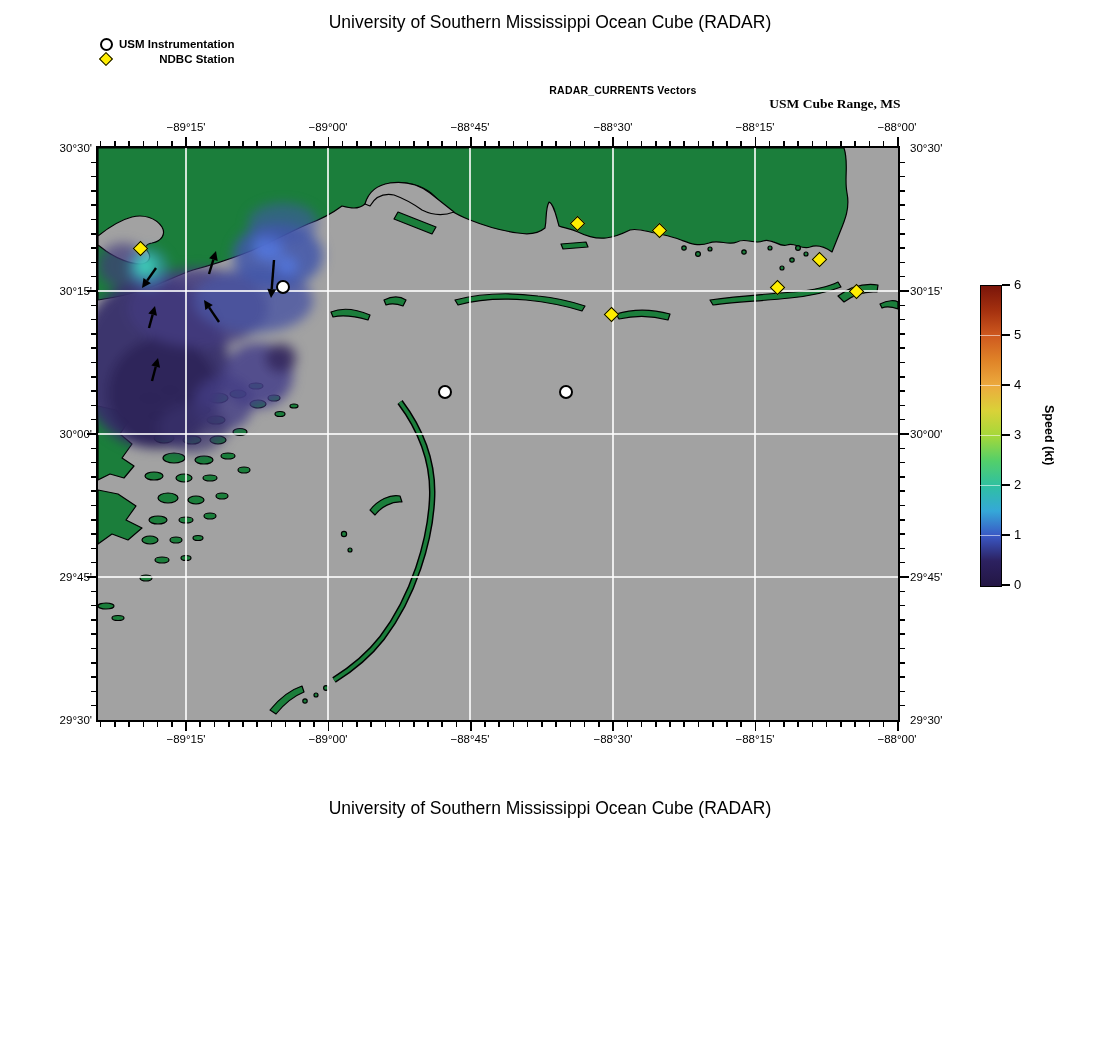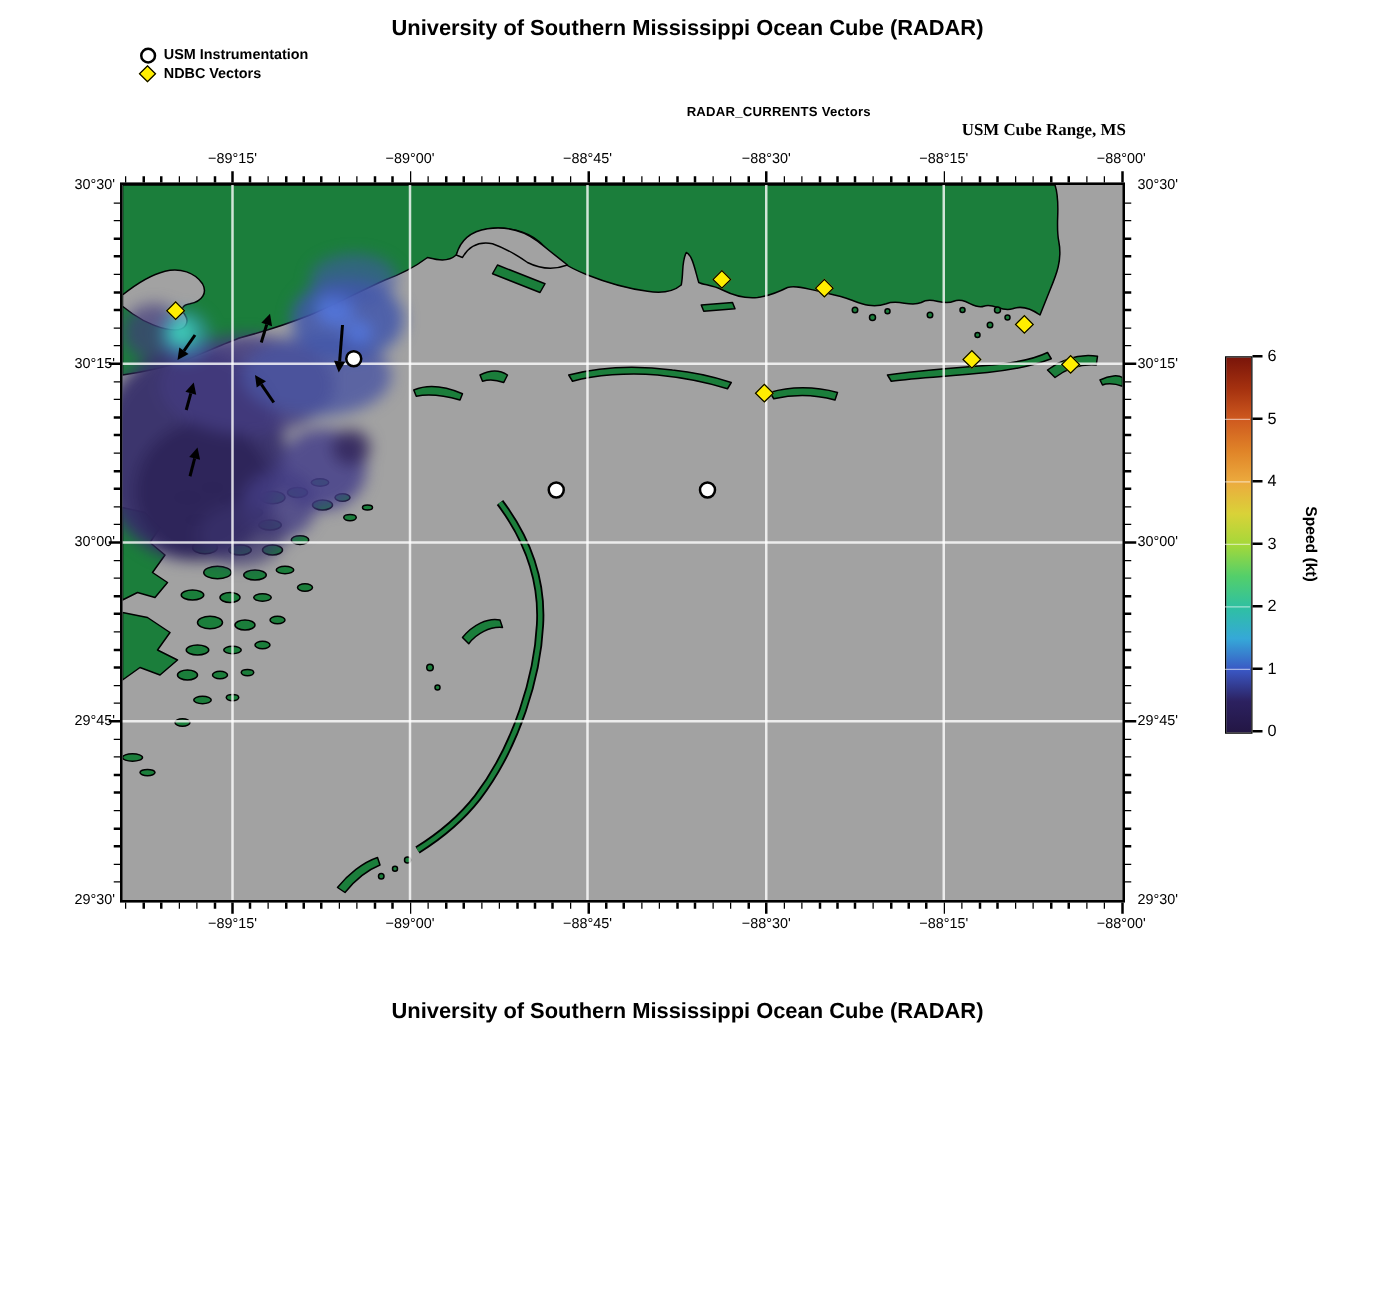--- a/index.html
+++ b/index.html
@@ -1,26 +1,26 @@
 <!DOCTYPE html>
 <html><head>
 <meta charset="utf-8">
 <style>
   html,body{margin:0;padding:0;background:#ffffff;}
   #page{position:relative;width:1100px;height:1050px;background:#ffffff;overflow:hidden;
         font-family:"Liberation Sans","DejaVu Sans",sans-serif;color:#000;}
   .abs{position:absolute;}
-  .sans-bold{font-family:"Liberation Sans","DejaVu Sans",sans-serif;font-weight:bold;}
+  .sans-bold{font-family:"Liberation Sans","DejaVu Sans",sans-serif;font-weight:normal;}
   .serif-bold{font-family:"Liberation Serif","DejaVu Serif",serif;font-weight:bold;}
   #main-title{left:0;right:0;top:12px;text-align:center;font-size:17.5px;}
   #footer-title{left:0;right:0;top:798px;text-align:center;font-size:17.5px;}
   #subtitle{left:0;right:0;top:99px;text-align:center;font-size:17.5px;}
   #range-label{left:735px;top:96px;width:200px;text-align:center;font-size:13.5px;}
   
-  #legend{left:112px;top:37px;}
+  #legend{left:100px;top:37px;text-align:right;}
   .legend-row{position:relative;height:15px;line-height:15px;font-size:11.5px;font-weight:bold;padding-left:19px;white-space:nowrap;}
   .legend-ic{position:absolute;left:0;top:1px;}
   .circle-marker{width:9px;height:9px;border:2px solid #000;border-radius:50%;background:#fff;}
   .diamond-marker{width:8px;height:8px;border:1.6px solid #000;background:#ffee00;transform:rotate(45deg);margin:1px;}
   
   #vector-box{left:548px;top:38px;width:349px;height:42px;border:2.5px solid #000;background:#fff;box-sizing:border-box;}
   .vrow-label{position:absolute;left:5px;font-size:11px;font-weight:bold;line-height:12px;}
   #vector-caption{left:548px;top:84px;width:150px;text-align:center;font-size:10.5px;font-weight:bold;letter-spacing:.2px;}
   
   #map{left:96px;top:146px;width:800px;height:572px;border:2px solid #000;background:#a2a2a2;overflow:hidden;}
@@ -49,21 +49,21 @@
 
   <div id="main-title" class="abs sans-bold">University of Southern Mississippi Ocean Cube (RADAR)</div>
 
   <div id="legend" class="abs">
     <div class="legend-row">
       <span class="legend-ic circle-marker"></span>
       <span>USM Instrumentation</span>
     </div>
     <div class="legend-row">
       <span class="legend-ic diamond-marker"></span>
-      <span>NDBC Vectors</span>
+      <span>NDBC Station</span>
     </div>
   </div>
 
   <div id="vector-caption" class="abs">RADAR_CURRENTS Vectors</div>
 
   <div id="range-label" class="abs serif-bold">USM Cube Range, MS</div>
 
   <div id="map" class="abs">
     <svg id="land-svg" width="800" height="572" viewBox="0 0 800 572">
       <g fill="#1b7e3b" stroke="#000" stroke-width="1.2" stroke-linejoin="round">

